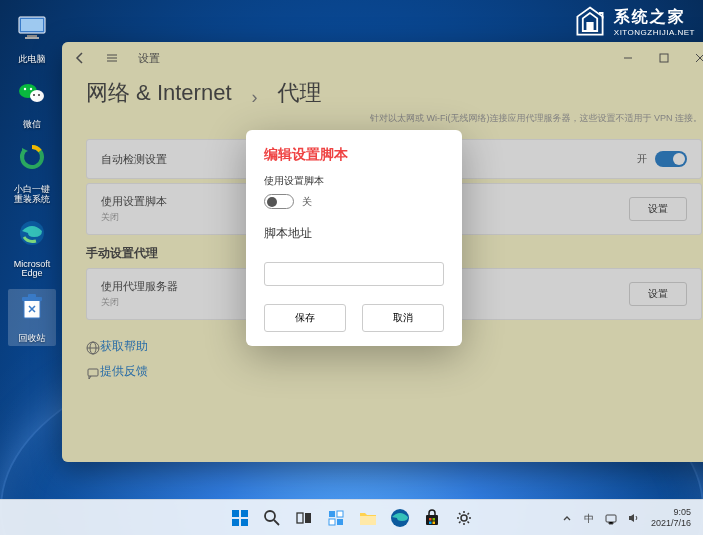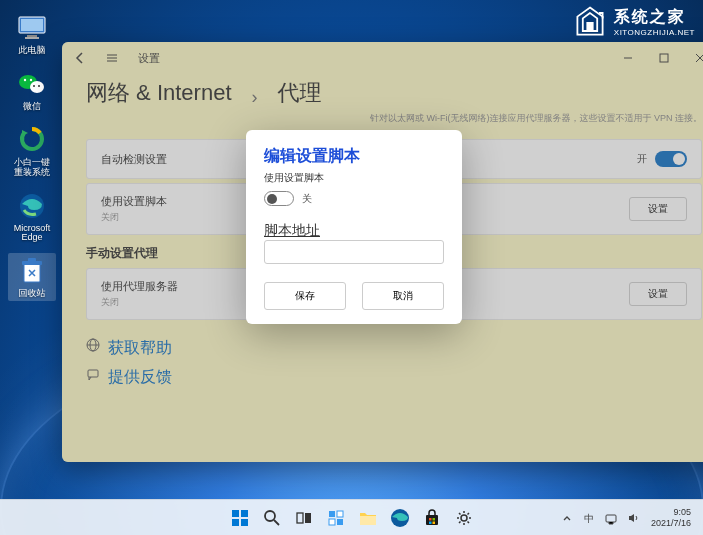--- a/index.html
+++ b/index.html
@@ -15,21 +15,21 @@
   background: radial-gradient(ellipse, rgba(255,255,255,0.15) 0%, transparent 60%);
 }
 .wallpaper::after {
   content: ''; position: absolute; bottom: -150px; left: 50%; transform: translateX(-50%);
   width: 700px; height: 350px; border-radius: 50%;
   border: 2px solid rgba(120,180,255,0.3);
   box-shadow: 0 0 40px rgba(120,180,255,0.4), inset 0 0 40px rgba(120,180,255,0.2);
 }
 
 .desktop-icons { position: absolute; top: 10px; left: 8px; display: flex; flex-direction: column; gap: 8px; z-index: 2; }
-.desktop-icon { width: 48px; display: flex; flex-direction: column; align-items: center; gap: 2px; cursor: pointer; padding: 2px; }
+.desktop-icon { width: 48px; display: flex; flex-direction: column; align-items: center; gap: 11px; cursor: pointer; padding: 2px; }
 .desktop-icon.selected { background: rgba(255,255,255,0.2); border-radius: 2px; }
 .di-img { width: 32px; height: 32px; display: flex; align-items: center; justify-content: center; }
 .di-label { color: #fff; font-size: 9px; text-align: center; text-shadow: 0 1px 2px rgba(0,0,0,0.6); line-height: 1.1; }
 
 .watermark { position: absolute; top: 4px; right: 8px; display: flex; align-items: center; gap: 6px; color: #fff; z-index: 20; }
 .wm-logo { width: 36px; height: 36px; }
 .wm-text { display: flex; flex-direction: column; }
 .wm-cn { font-size: 16px; font-weight: bold; letter-spacing: 2px; }
 .wm-en { font-size: 8px; letter-spacing: 0.5px; }
 
@@ -62,37 +62,37 @@
 .sr-right { margin-left: auto; display: flex; align-items: center; gap: 8px; }
 .toggle-label { font-size: 10px; color: #333; }
 .toggle { width: 32px; height: 16px; background: #0067c0; border-radius: 8px; position: relative; cursor: pointer; }
 .toggle::after { content: ''; position: absolute; right: 2px; top: 2px; width: 12px; height: 12px; background: #fff; border-radius: 50%; }
 .config-btn {
   background: #fff; border: 1px solid #ccc; border-radius: 3px;
   padding: 4px 18px; font-size: 10px; cursor: pointer;
 }
 
 .help-links { margin-top: 18px; display: flex; flex-direction: column; gap: 8px; }
-.help-link { display: flex; align-items: flex-start; gap: 8px; color: #0067c0; font-size: 16px; cursor: pointer; }
+.help-link { display: flex; align-items: flex-end; color: #0067c0; font-size: 12px; cursor: pointer; }
 .help-icon { width: 14px; height: 14px; color: #555; }
 
 .overlay { position: absolute; inset: 0; background: rgba(120,120,120,0.35); z-index: 6; border-radius: 6px; }
 
 .dialog {
   position: absolute; top: 130px; left: 246px; width: 216px;
   background: #fff; border-radius: 6px; box-shadow: 0 10px 40px rgba(0,0,0,0.3);
   padding: 16px 18px 14px; z-index: 10;
 }
-.dlg-title { font-size: 16px; font-weight: 600; color: #1d4ed8; margin-bottom: 4px; }
+.dlg-title { font-size: 14px; font-weight: 600; color: #ef4444; margin-bottom: 10px; }
 .dlg-label { font-size: 10px; color: #333; margin-bottom: 6px; }
 .dlg-toggle-row { display: flex; align-items: center; gap: 8px; margin-bottom: 16px; }
 .toggle-off { width: 30px; height: 15px; background: #fff; border: 1px solid #888; border-radius: 8px; position: relative; cursor: pointer; }
 .toggle-off::after { content: ''; position: absolute; left: 2px; top: 1.5px; width: 10px; height: 10px; background: #555; border-radius: 50%; }
 .toggle-off-label { font-size: 10px; color: #555; }
-.dlg-field-label { font-size: 14px; color: #333; margin-bottom: 0; text-decoration: underline; }
+.dlg-field-label { font-size: 12px; color: #333; margin-bottom: 20px; }
 .dlg-input { width: 100%; height: 24px; border: 1px solid #ccc; border-radius: 3px; padding: 0 6px; font-size: 10px; margin-bottom: 18px; }
 .dlg-buttons { display: flex; gap: 16px; }
 .dlg-btn { flex: 1; padding: 6px 0; border: 1px solid #ccc; background: #fff; border-radius: 3px; font-size: 10px; cursor: pointer; }
 
 .taskbar {
   position: absolute; bottom: 0; left: 0; right: 0; height: 36px;
   background: rgba(240,244,250,0.92); backdrop-filter: blur(10px);
   display: flex; align-items: center; z-index: 15;
   border-top: 1px solid rgba(0,0,0,0.08);
 }

